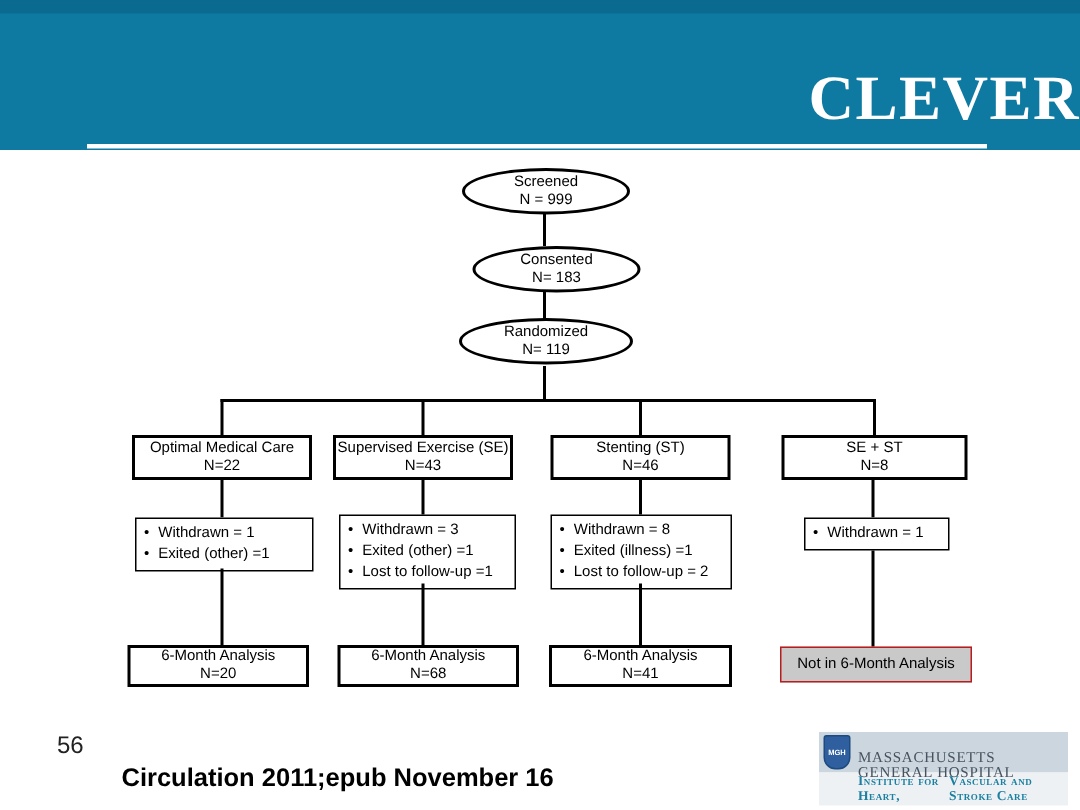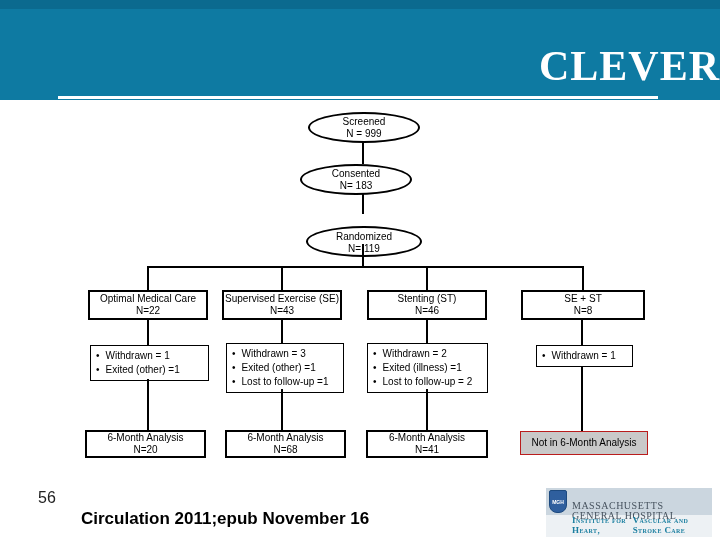--- a/index.html
+++ b/index.html
@@ -48,25 +48,25 @@
     <div class="title">CLEVER</div>
     <div class="header-underline"></div>
   </div>
 
   <div>
 
     <div class="node ellipse" style="left:308px;top:112px;width:112px;height:31px;">
       <span>Screened</span>
       <span>N = 999</span>
     </div>
-    <div class="node ellipse" style="left:300px;top:164px;width:112px;height:31px;">
+    <div class="node ellipse" style="left:315px;top:164px;width:112px;height:31px;">
       <span>Consented</span>
       <span>N= 183</span>
     </div>
-    <div class="node ellipse" style="left:306px;top:226px;width:116px;height:31px;justify-content:flex-end;">
+    <div class="node ellipse" style="left:306px;top:212px;width:116px;height:31px;">
       <span>Randomized</span>
       <span>N= 119</span>
     </div>
 
     <div class="vline" style="left:362px;top:142px;height:22px;"></div>
     <div class="vline" style="left:362px;top:194px;height:20px;"></div>
     <div class="vline" style="left:362px;top:244px;height:23px;"></div>
     <div class="hline" style="left:147px;top:266px;width:437px;"></div>
     <div class="vline" style="left:147px;top:266px;height:24px;"></div>
     <div class="vline" style="left:281px;top:266px;height:24px;"></div>
@@ -98,21 +98,21 @@
     <div class="wbox" style="left:90px;top:345px;width:119px;">
       <div class="witem">Withdrawn = 1</div>
       <div class="witem">Exited (other) =1</div>
     </div>
     <div class="wbox" style="left:226px;top:343px;width:118px;">
       <div class="witem">Withdrawn = 3</div>
       <div class="witem">Exited (other) =1</div>
       <div class="witem">Lost to follow-up =1</div>
     </div>
     <div class="wbox" style="left:367px;top:343px;width:121px;">
-      <div class="witem">Withdrawn = 2</div>
+      <div class="witem">Withdrawn = 8</div>
       <div class="witem">Exited (illness) =1</div>
       <div class="witem">Lost to follow-up = 2</div>
     </div>
     <div class="wbox" style="left:536px;top:345px;width:97px;">
       <div class="witem">Withdrawn = 1</div>
     </div>
 
     <div class="vline" style="left:147px;top:379px;height:52px;"></div>
     <div class="vline" style="left:281px;top:389px;height:42px;"></div>
     <div class="vline" style="left:426px;top:389px;height:42px;"></div>

